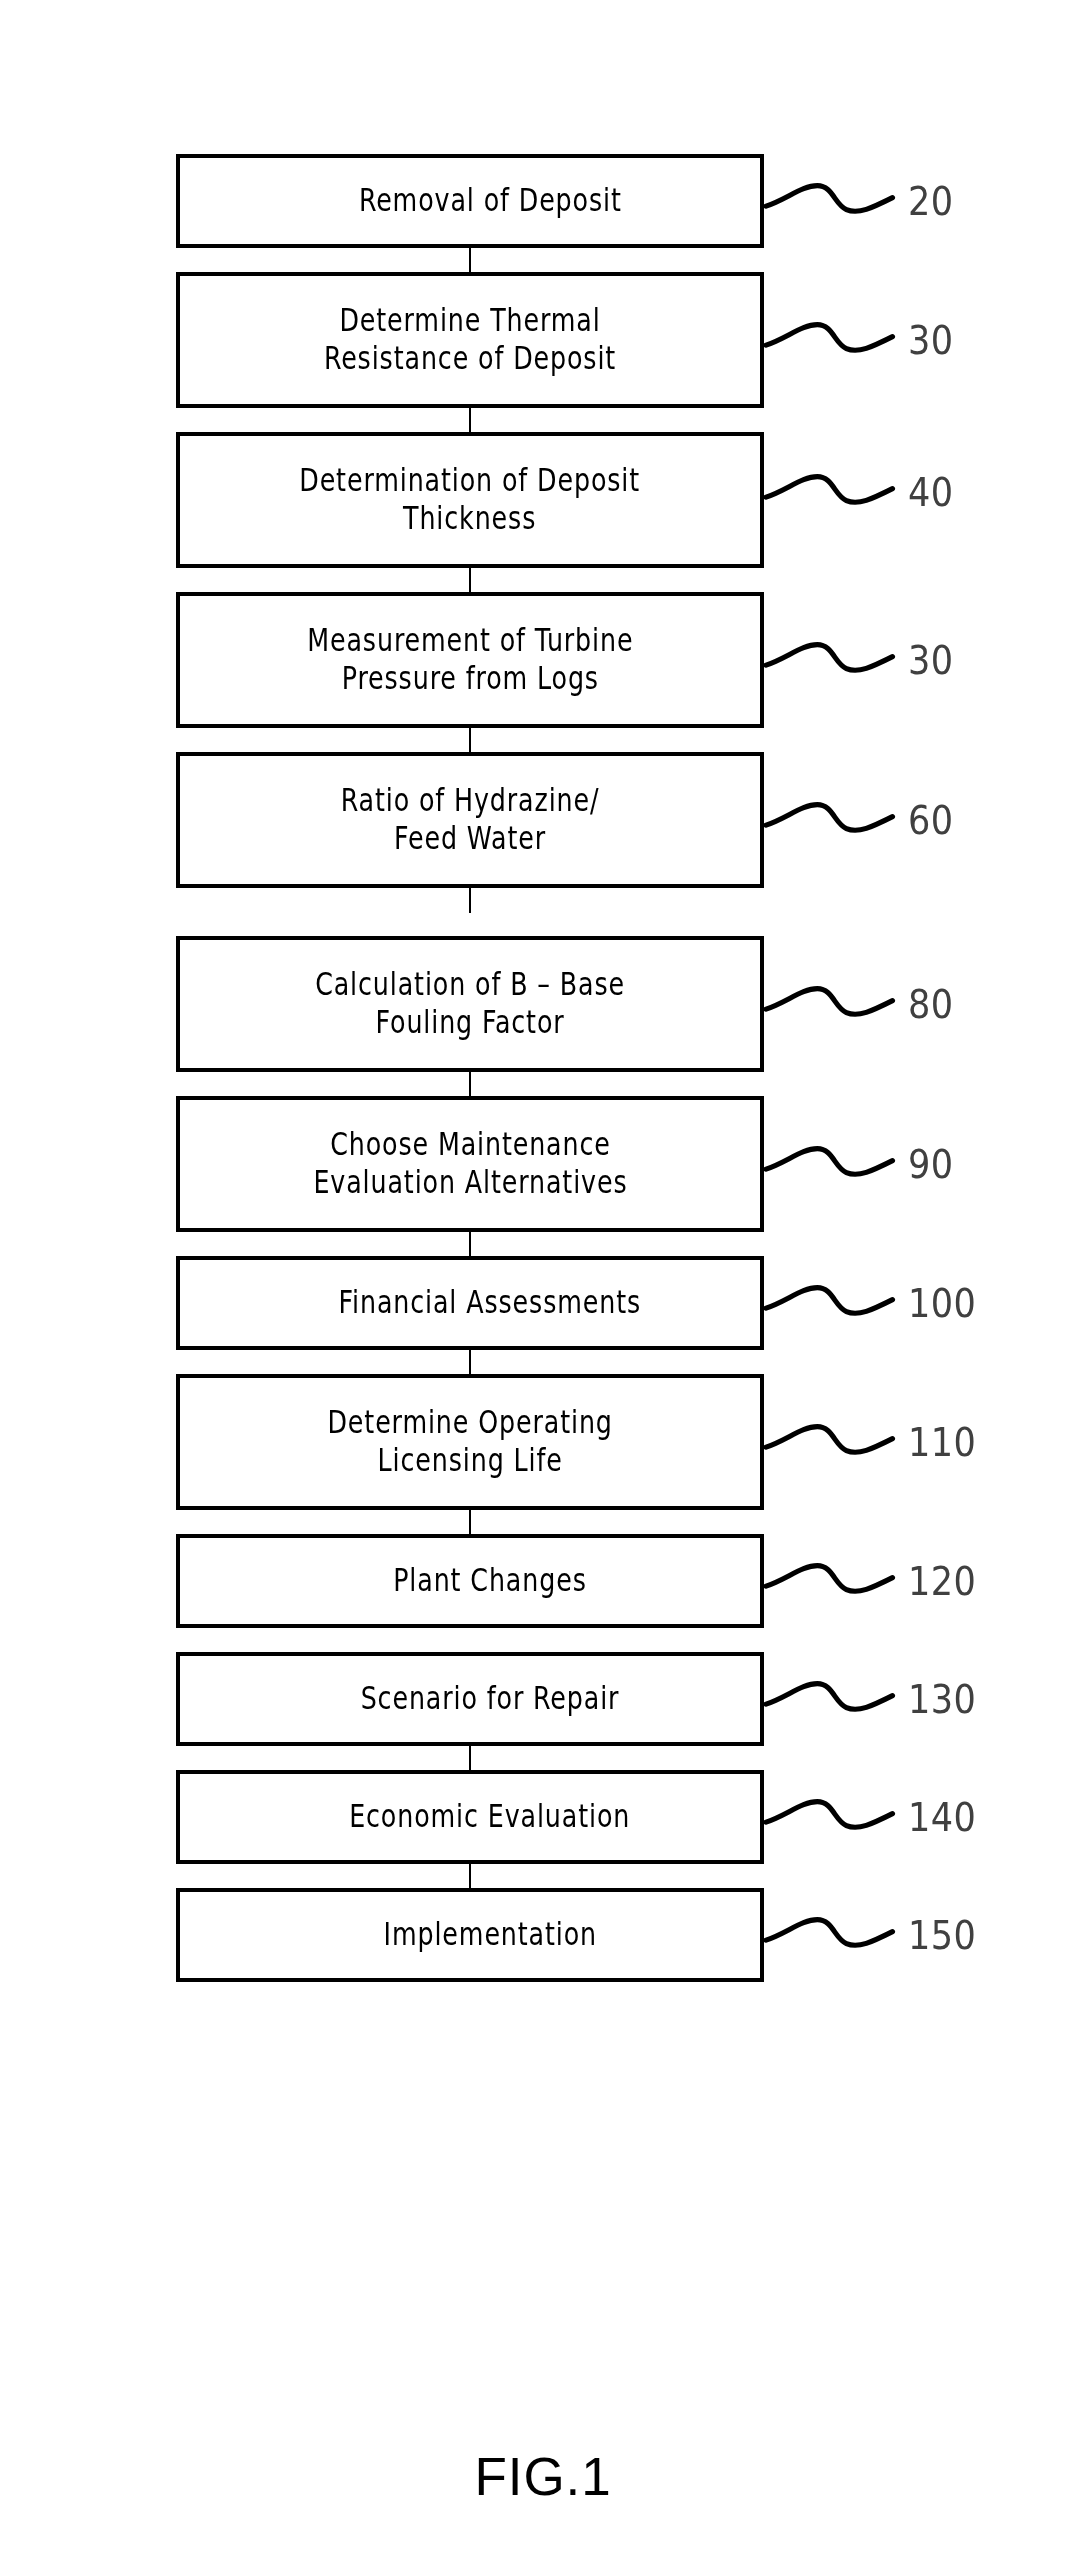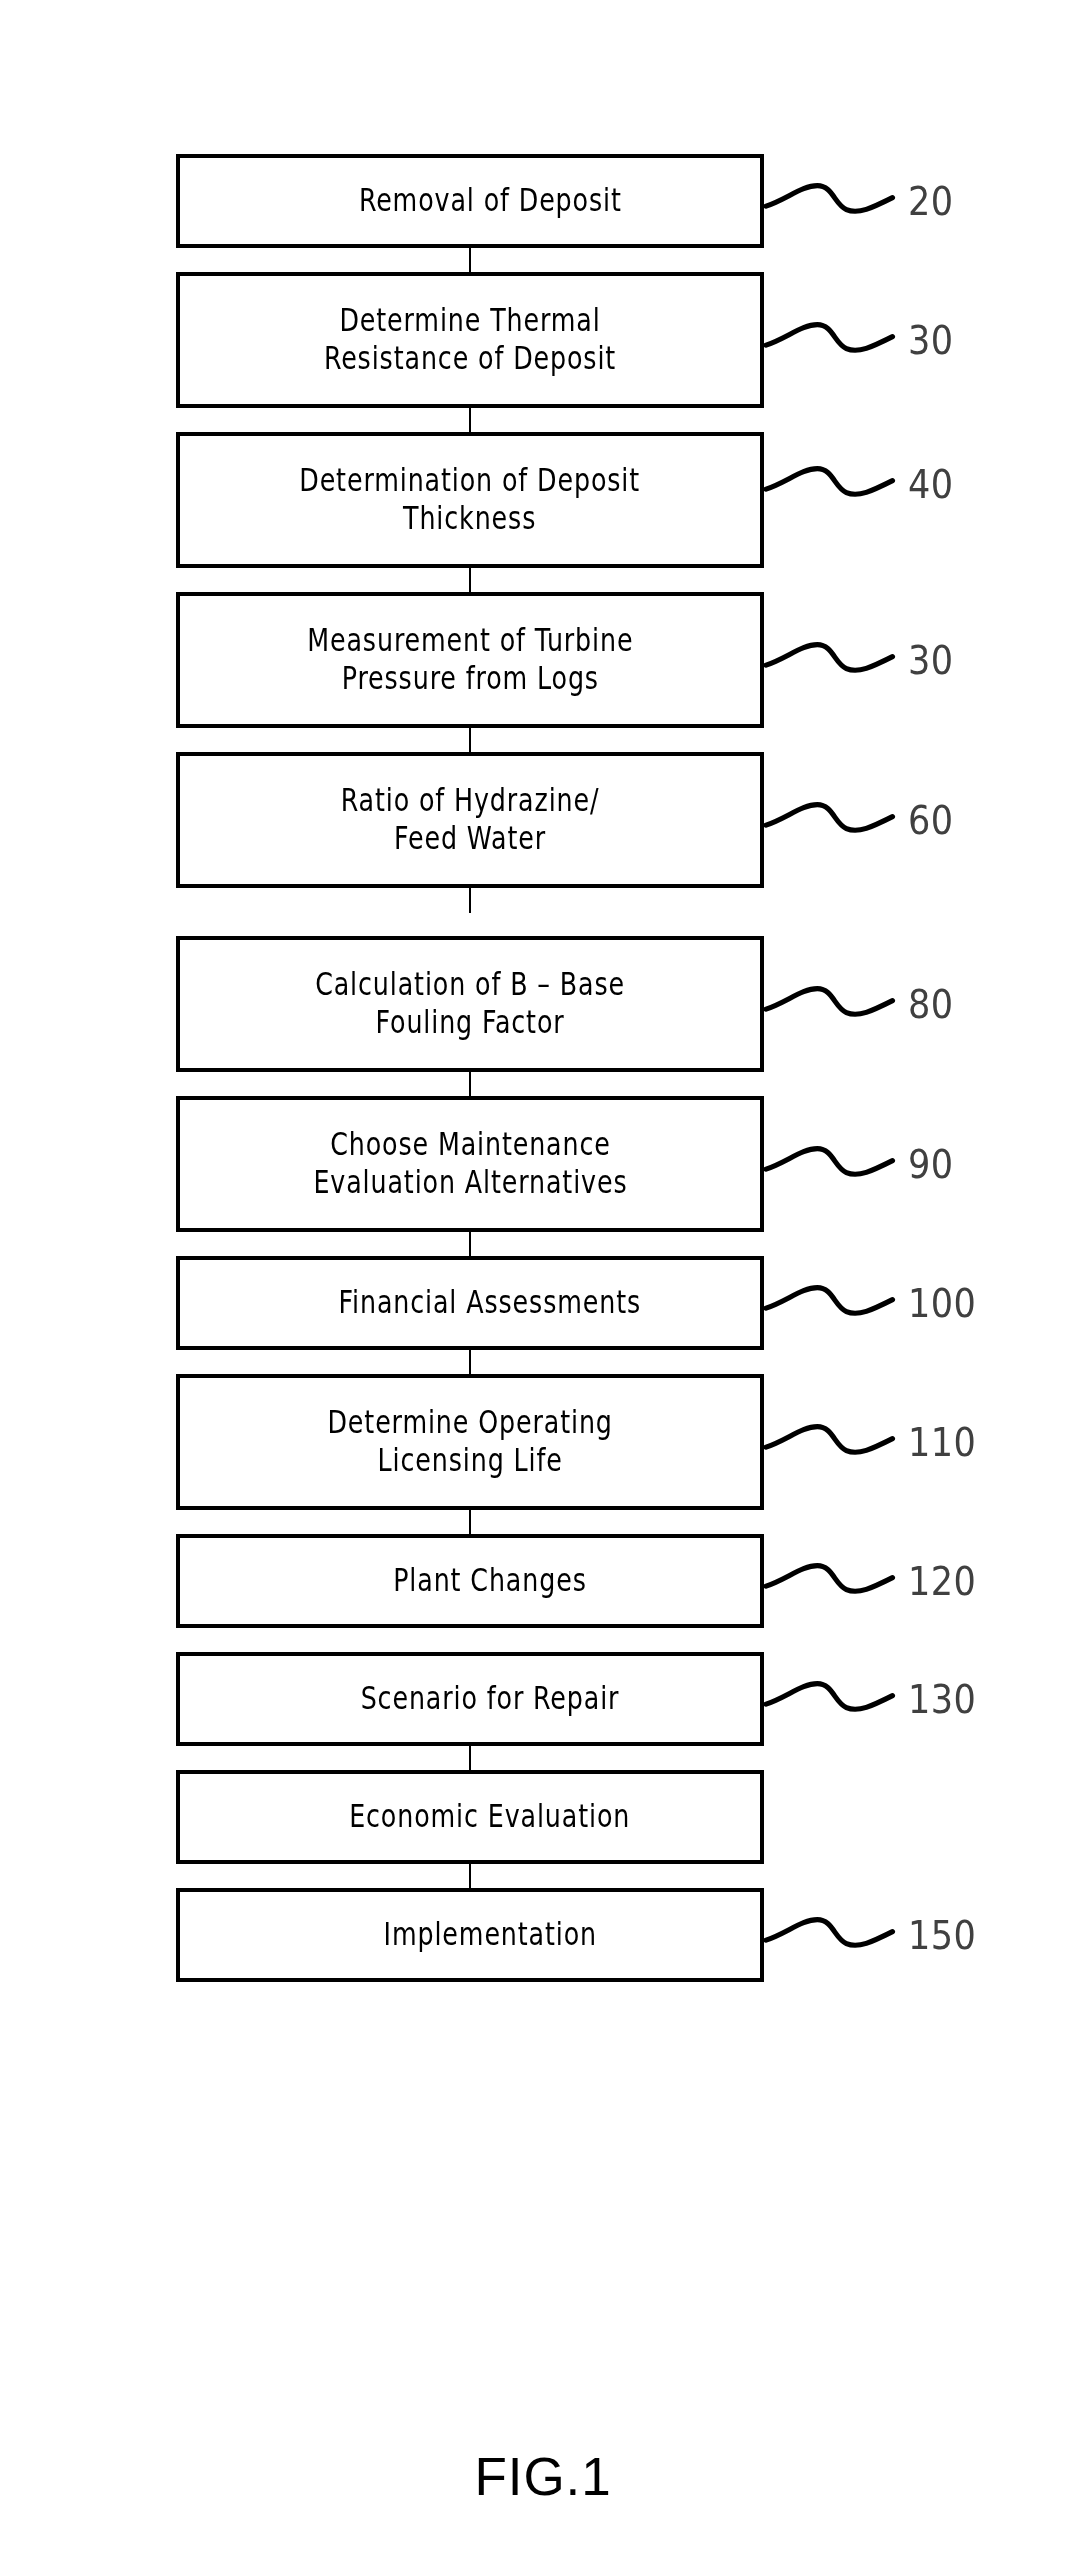--- a/index.html
+++ b/index.html
@@ -157,21 +157,21 @@
         </div>
       </div>
       <div class="connector">
         <div class="cline"></div>
       </div>
       <div class="step-row">
         <div class="step-box h2">
           <div class="step-label">Determination of Deposit
 Thickness</div>
         </div>
-        <div class="ref-wrap" style="top: 11px;">
+        <div class="ref-wrap" style="top: 19px;">
           <svg class="ref-squiggle" viewBox="0 0 170 96" xmlns="http://www.w3.org/2000/svg">
             <path d="M2,54 C26,46 44,30 62,30 C80,30 82,52 96,58 C110,64 126,56 150,44" fill="none" stroke="#000000" stroke-width="6" stroke-linecap="round" stroke-linejoin="round"></path>
           </svg>
           <div class="ref-num">40</div>
         </div>
       </div>
       <div class="connector">
         <div class="cline"></div>
       </div>
       <div class="step-row">
@@ -287,20 +287,26 @@
           <div class="ref-num">130</div>
         </div>
       </div>
       <div class="connector">
         <div class="cline"></div>
       </div>
       <div class="step-row">
         <div class="step-box h1">
           <div class="step-label">Economic Evaluation</div>
         </div>
+        <div class="ref-wrap" style="top: 6px;">
+          <svg class="ref-squiggle" viewBox="0 0 170 96" xmlns="http://www.w3.org/2000/svg">
+            <path d="M2,54 C26,46 44,30 62,30 C80,30 82,52 96,58 C110,64 126,56 150,44" fill="none" stroke="#000000" stroke-width="6" stroke-linecap="round" stroke-linejoin="round"></path>
+          </svg>
+          <div class="ref-num">140</div>
+        </div>
       </div>
       <div class="connector">
         <div class="cline"></div>
       </div>
       <div class="step-row">
         <div class="step-box h1">
           <div class="step-label">Implementation</div>
         </div>
         <div class="ref-wrap" style="top: 6px;">
           <svg class="ref-squiggle" viewBox="0 0 170 96" xmlns="http://www.w3.org/2000/svg">

